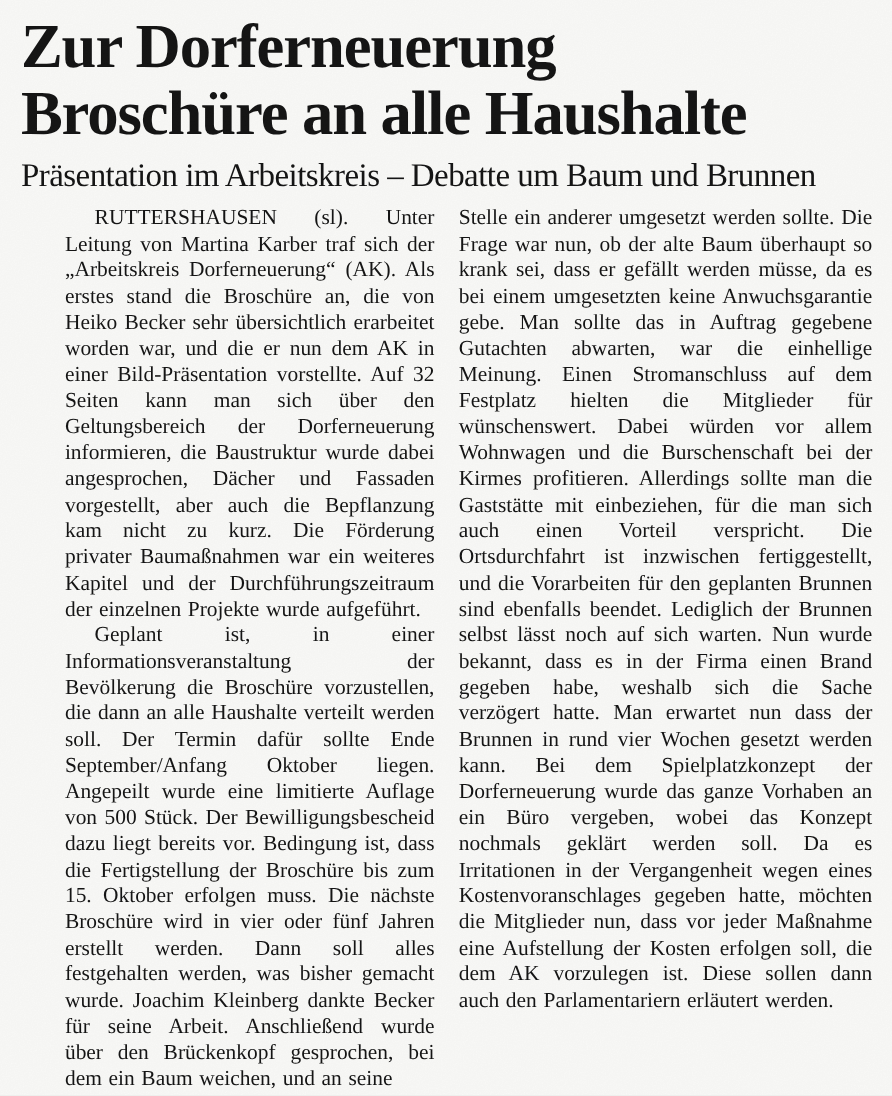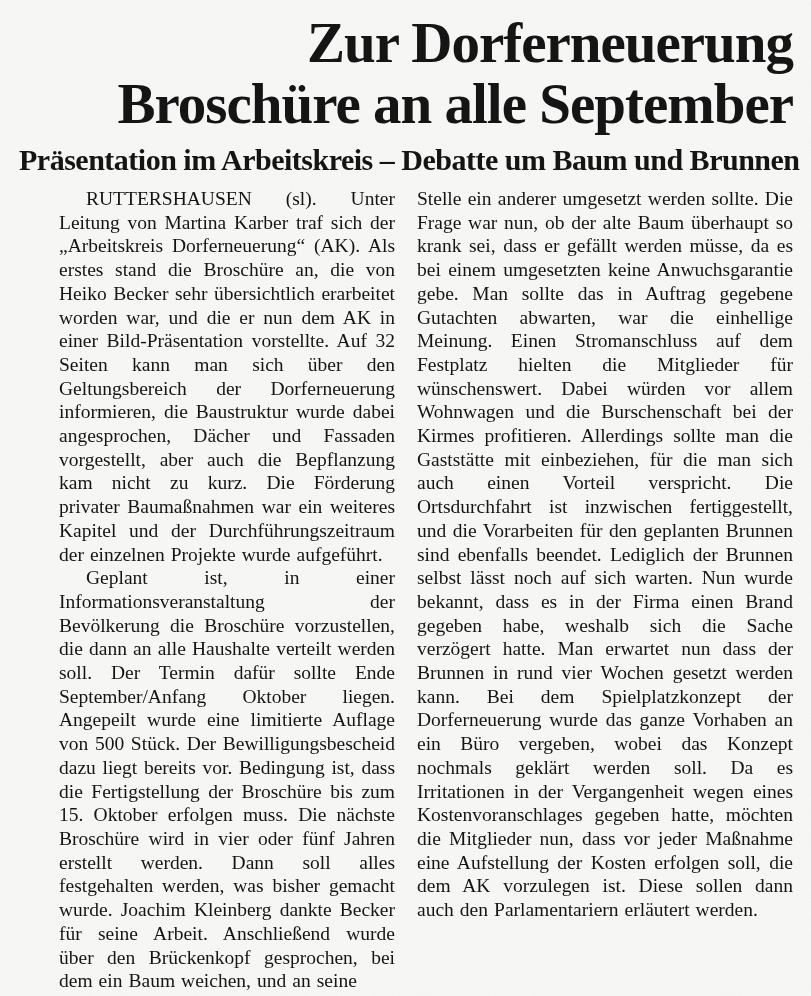--- a/index.html
+++ b/index.html
@@ -21,30 +21,29 @@
   .article-header {
     padding: 12px 18px 0 19px;
   }
   .headline {
     margin: 0;
     font-size: 57px;
     line-height: 61px;
     font-weight: bold;
     letter-spacing: -1px;
     white-space: nowrap;
-    text-align: right;
   }
   .headline-line {
     display: block;
   }
   .subheadline {
     margin: 9px 0 0 0;
     font-size: 30px;
     line-height: 33px;
-    font-weight: bold;
+    font-weight: normal;
     letter-spacing: -0.5px;
     white-space: nowrap;
   }
   .columns {
     display: flex;
     gap: 22px;
     padding: 11px 18px 0 19px;
   }
   .col {
     width: 376px;
@@ -73,21 +72,21 @@
   }
 </style>
 </head>
 <body>
 
 <div class="page">
 
   <header class="article-header">
     <h1 class="headline">
       <span class="headline-line">Zur Dorferneuerung</span>
-      <span class="headline-line">Broschüre an alle September</span>
+      <span class="headline-line">Broschüre an alle Haushalte</span>
     </h1>
     <h2 class="subheadline">Präsentation im Arbeitskreis – Debatte um Baum und Brunnen</h2>
   </header>
 
   <div class="columns">
     <div class="col">
       <p class="indent">RUTTERSHAUSEN (sl). Unter Leitung von Martina Karber traf sich der „Arbeitskreis Dorferneuerung“ (AK). Als erstes stand die Broschüre an, die von Heiko Becker sehr übersichtlich erarbeitet worden war, und die er nun dem AK in einer Bild-Präsentation vorstellte. Auf 32 Seiten kann man sich über den Geltungsbereich der Dorferneuerung informieren, die Baustruktur wurde dabei angesprochen, Dächer und Fassaden vorgestellt, aber auch die Bepflanzung kam nicht zu kurz. Die Förderung privater Baumaßnahmen war ein weiteres Kapitel und der Durchführungszeitraum der einzelnen Projekte wurde aufgeführt.</p>
       <p class="indent">Geplant ist, in einer Informationsveranstaltung der Bevölkerung die Broschüre vorzustellen, die dann an alle Haushalte verteilt werden soll. Der Termin dafür sollte Ende September/Anfang Oktober liegen. Angepeilt wurde eine limitierte Auflage von 500 Stück. Der Bewilligungsbescheid dazu liegt bereits vor. Bedingung ist, dass die Fertigstellung der Broschüre bis zum 15. Oktober erfolgen muss. Die nächste Broschüre wird in vier oder fünf Jahren erstellt werden. Dann soll alles festgehalten werden, was bisher gemacht wurde. Joachim Kleinberg dankte Becker für seine Arbeit. Anschließend wurde über den Brückenkopf gesprochen, bei dem ein Baum weichen, und an seine</p>
     </div>
     <div class="col">

